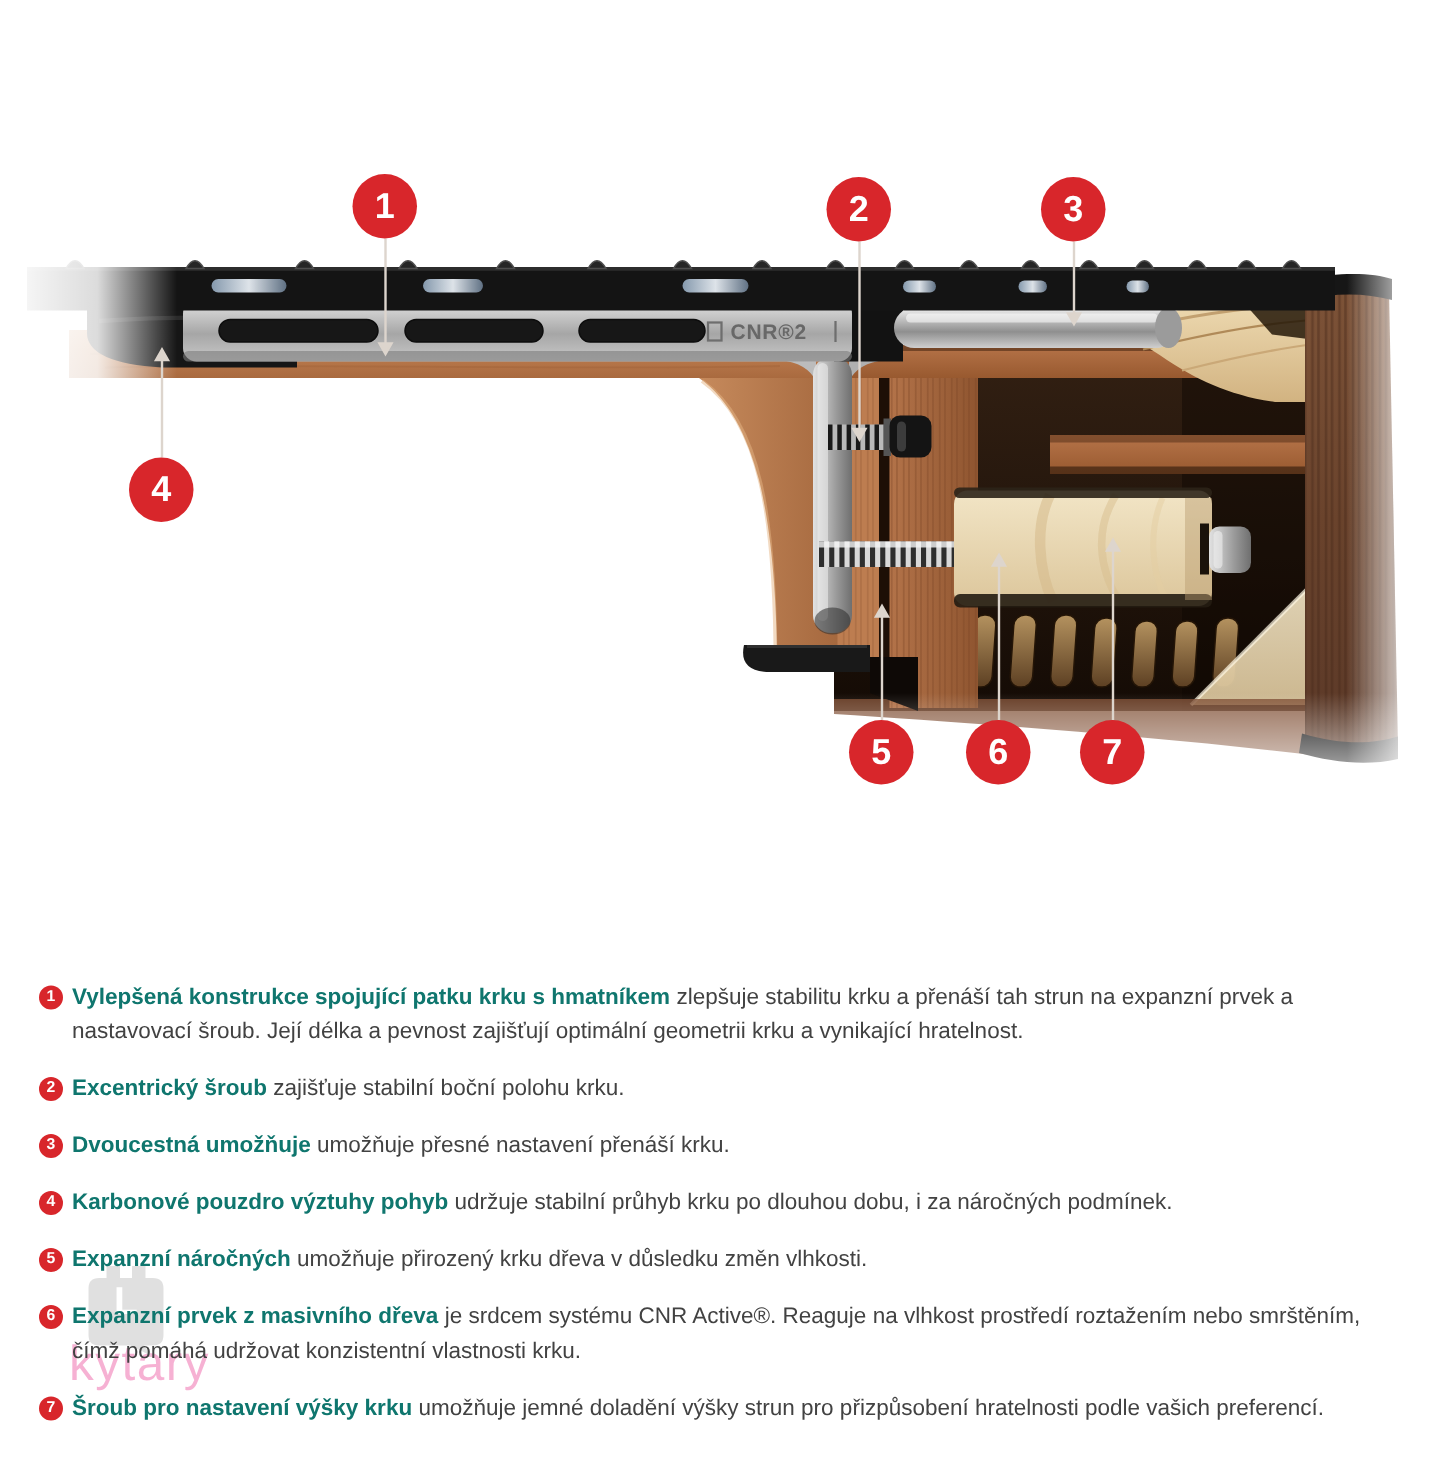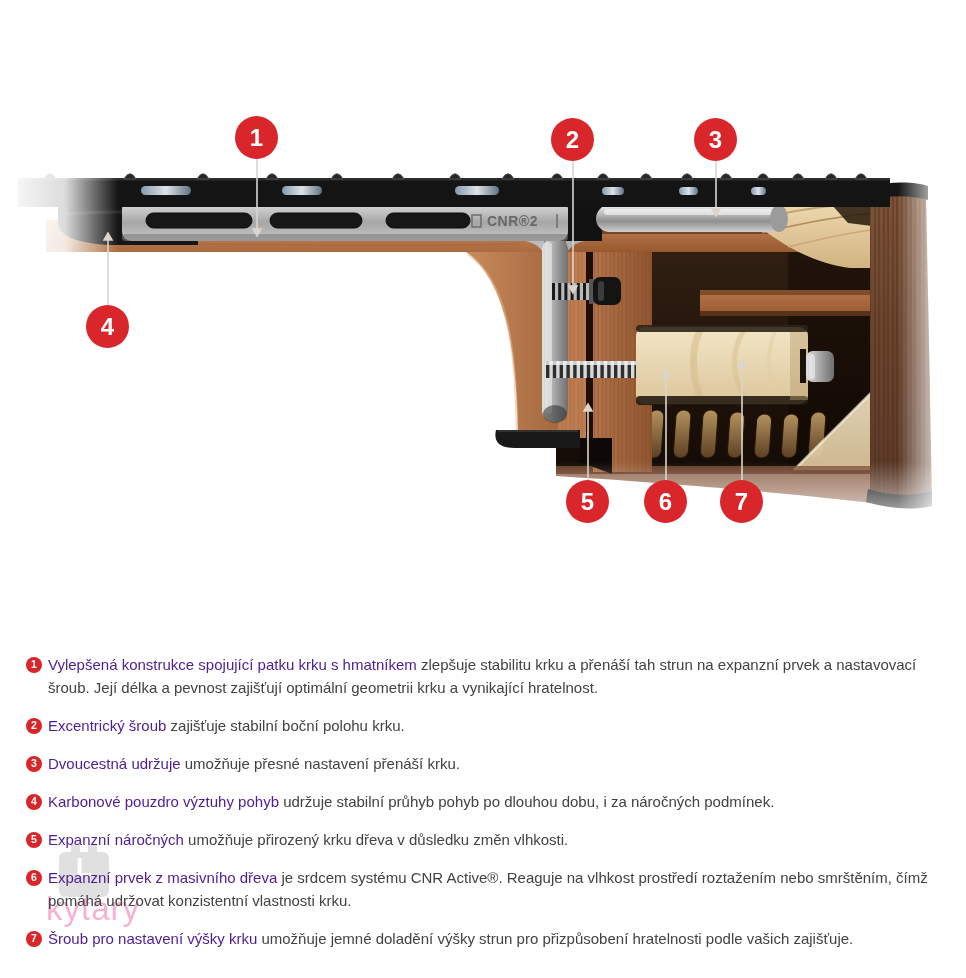--- a/index.html
+++ b/index.html
@@ -16,21 +16,21 @@
   .wm-letter{position:absolute;left:0;top:10px;width:56px;text-align:center;color:#fff;
              font-weight:bold;font-size:26px;}
   .wm-text{margin-top:-14px;color:#ec4899;font-size:33px;letter-spacing:1px;}
   
   .legend{position:absolute;left:26px;top:653px;width:916px;z-index:2;}
   .legend-item{position:relative;padding-left:22px;margin-bottom:15px;font-size:15px;
                line-height:23px;color:#424242;}
   .legend-bullet{position:absolute;left:0;top:3.5px;width:16px;height:16px;border-radius:50%;
                  background:#d8262b;color:#fff;font-size:10.5px;font-weight:bold;
                  display:flex;align-items:center;justify-content:center;}
-  .legend-bold{color:#4c1d95;font-weight:normal;}
+  .legend-bold{color:#0f766e;font-weight:bold;}
 </style>
 </head>
 <body>
 
 <div class="page">
 
   <svg class="art" width="966" height="620" viewBox="0 0 966 620">
     <defs>
       <linearGradient id="gNeck" x1="0" y1="0" x2="0" y2="1">
         <stop offset="0" stop-color="#d09468"></stop>
@@ -331,38 +331,38 @@
       <span class="legend-bold">Vylepšená konstrukce spojující patku krku s hmatníkem</span>
       <span>zlepšuje stabilitu krku a přenáší tah strun na expanzní prvek a nastavovací šroub. Její délka a pevnost zajišťují optimální geometrii krku a vynikající hratelnost.</span>
     </div>
     <div class="legend-item">
       <span class="legend-bullet">2</span>
       <span class="legend-bold">Excentrický šroub</span>
       <span>zajišťuje stabilní boční polohu krku.</span>
     </div>
     <div class="legend-item">
       <span class="legend-bullet">3</span>
-      <span class="legend-bold">Dvoucestná udržuje</span>
+      <span class="legend-bold">Dvoucestná umožňuje</span>
       <span>umožňuje přesné nastavení přenáší krku.</span>
     </div>
     <div class="legend-item">
       <span class="legend-bullet">4</span>
       <span class="legend-bold">Karbonové pouzdro výztuhy pohyb</span>
-      <span>udržuje stabilní průhyb pohyb po dlouhou dobu, i za náročných podmínek.</span>
+      <span>udržuje stabilní průhyb krku po dlouhou dobu, i za náročných podmínek.</span>
     </div>
     <div class="legend-item">
       <span class="legend-bullet">5</span>
       <span class="legend-bold">Expanzní náročných</span>
       <span>umožňuje přirozený krku dřeva v důsledku změn vlhkosti.</span>
     </div>
     <div class="legend-item">
       <span class="legend-bullet">6</span>
       <span class="legend-bold">Expanzní prvek z masivního dřeva</span>
       <span>je srdcem systému CNR Active®. Reaguje na vlhkost prostředí roztažením nebo smrštěním, čímž pomáhá udržovat konzistentní vlastnosti krku.</span>
     </div>
     <div class="legend-item">
       <span class="legend-bullet">7</span>
       <span class="legend-bold">Šroub pro nastavení výšky krku</span>
-      <span>umožňuje jemné doladění výšky strun pro přizpůsobení hratelnosti podle vašich zajišťuje.</span>
+      <span>umožňuje jemné doladění výšky strun pro přizpůsobení hratelnosti podle vašich preferencí.</span>
     </div>
   </div>
 
 </div>
 
 </body></html>

